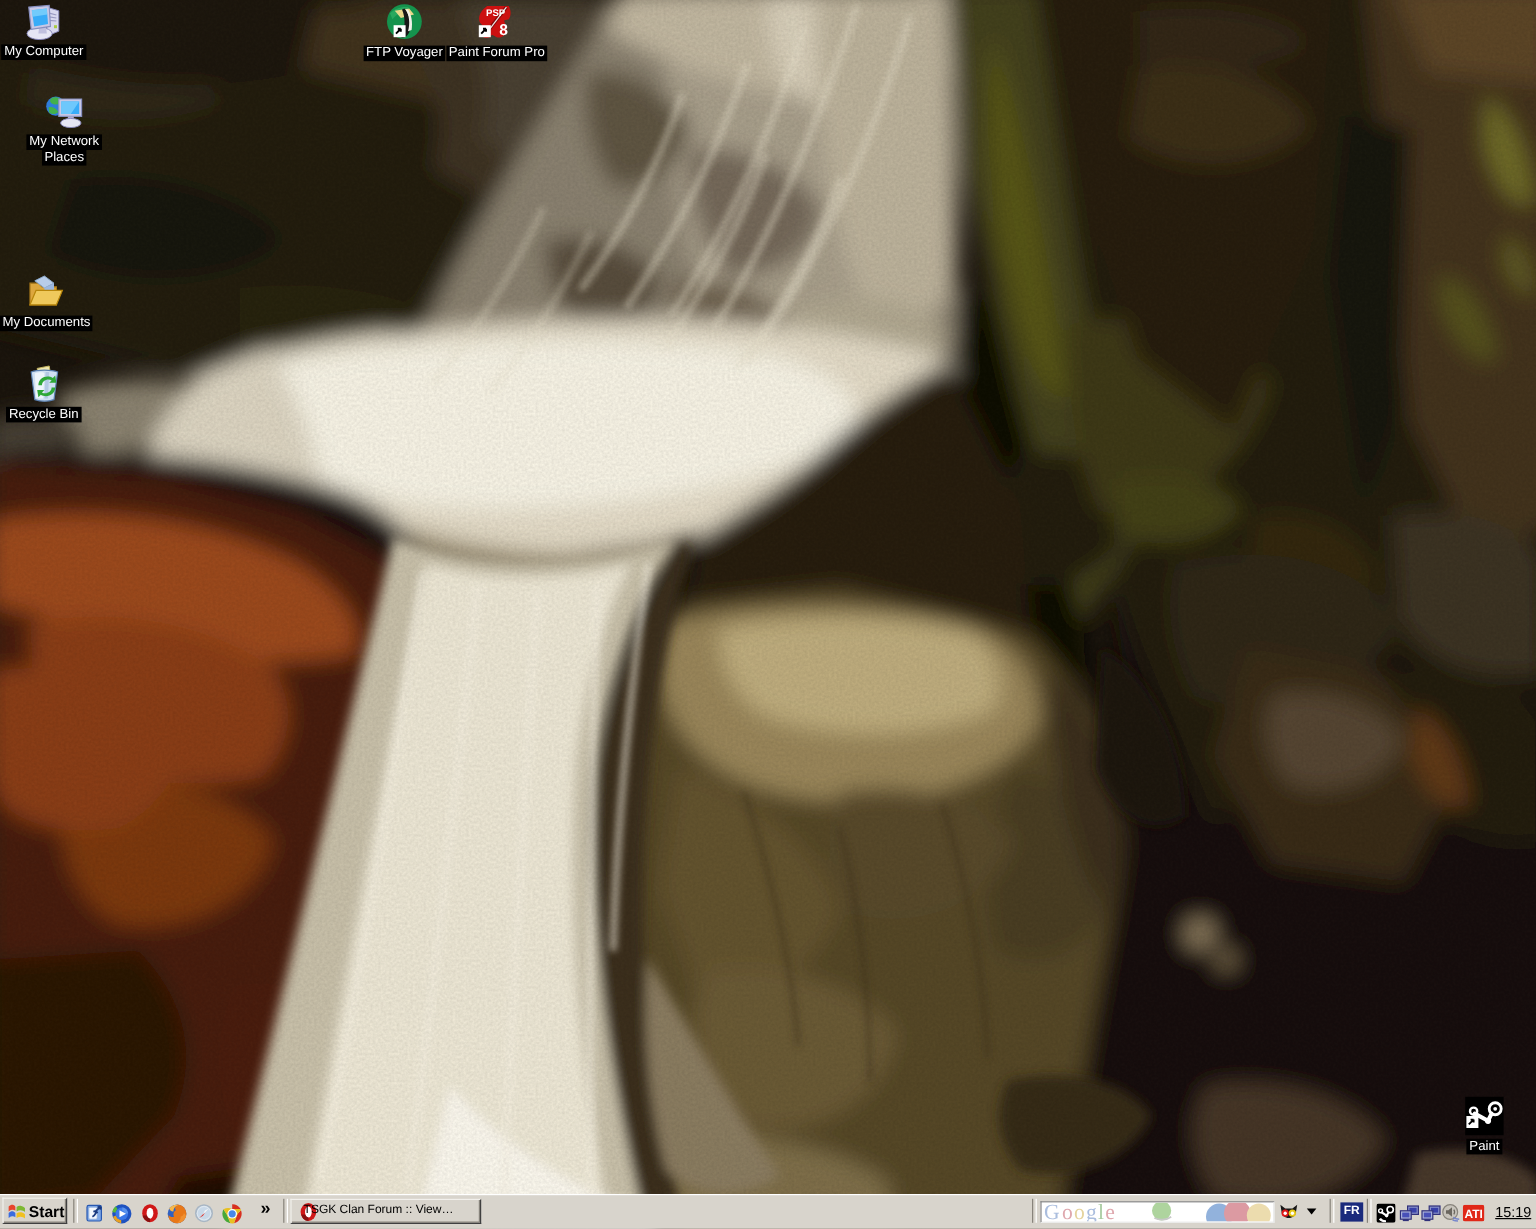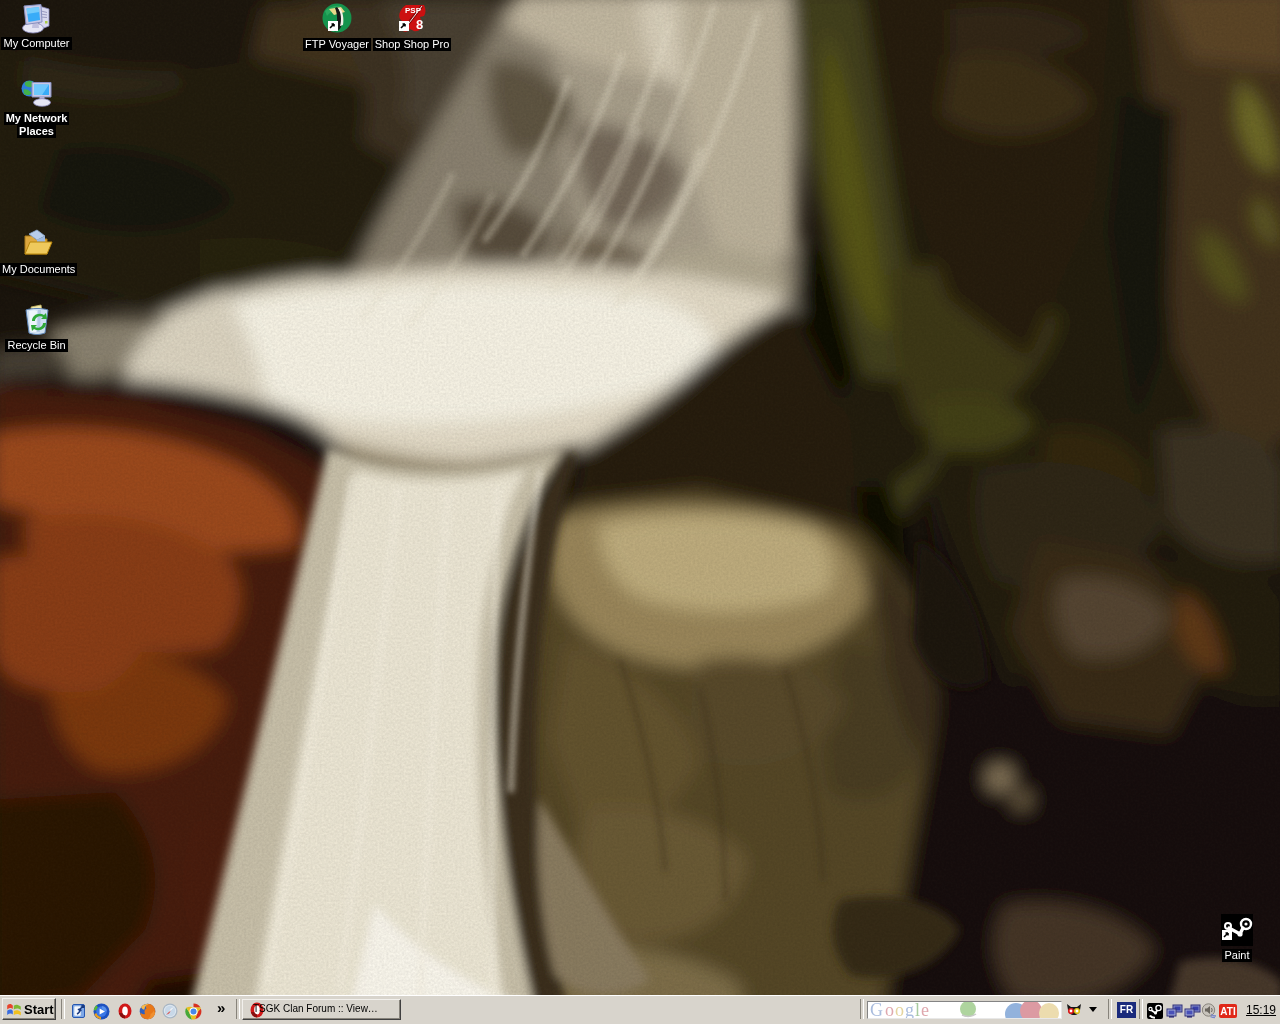--- a/index.html
+++ b/index.html
@@ -161,21 +161,21 @@
 <path d="M20,9 L26,10.5 M20,12 L26,13 M20,15 L26,15.5" stroke="#9a9ac0" stroke-width="1"></path>
 <rect x="24" y="19" width="2.5" height="2.5" fill="#aacc44"></rect>
 <ellipse cx="12" cy="26" rx="10.5" ry="5" fill="#e6e6f4" stroke="#8888bb" stroke-width="0.8"></ellipse>
 <path d="M12,18 L17,18 L18,26 L11,26 Z" fill="#c0c0de"></path>
 <path d="M3,4 L20,2.5 L21,20 L5,22.5 Z" fill="#c8c8e6" stroke="#8890c0" stroke-width="1"></path>
 <path d="M5.5,6.5 L18,5 L19,18 L7.5,20 Z" fill="#38acf8"></path>
 <path d="M5.5,6.5 L18,5 L18.4,10 L6,12 Z" fill="#7cd0fc" opacity="0.85"></path>
 </svg>
 <span class="lbl">My Computer</span>
 </div>
-<div class="dicon" style="left:1px;top:77px;width:71px;font-weight:bold;">
+<div class="dicon" style="left:18px;top:77px;width:71px;">
 <svg width="32" height="32" viewBox="0 0 32 32">
 <circle cx="8.5" cy="11.5" r="8" fill="#2f7ddb"></circle>
 <path d="M4.5,5 C7.5,3 12.5,4 14.5,7 C13.5,9.8 9.5,10.8 6.5,9.8 C3.8,8.8 3,6.8 4.5,5 Z" fill="#42b14c"></path>
 <path d="M2.5,12.5 C5.5,11.5 9.5,13.5 10.5,16.5 C8.5,18.5 4.5,18.5 2.8,16.5 Z" fill="#42b14c"></path>
 <path d="M12.5,10.5 C14.5,9.5 16.5,11.5 15.5,13.5 C13.5,14.5 11.5,12.5 12.5,10.5 Z" fill="#42b14c"></path>
 <path d="M11,5.5 L30,5.5 L30,20 L11,20 Z" fill="#c8c8e6" stroke="#8890c0" stroke-width="1"></path>
 <rect x="13" y="7.5" width="15" height="10.5" fill="#38acf8"></rect>
 <path d="M13,7.5 L28,7.5 L21,18 L13,18 Z" fill="#7cd0fc" opacity="0.8"></path>
 <rect x="18.5" y="20" width="5" height="3" fill="#b0b0d4"></rect>
 <ellipse cx="21" cy="25.5" rx="8.5" ry="3.8" fill="#e6e6f4" stroke="#8888bb" stroke-width="0.8"></ellipse>
@@ -219,21 +219,21 @@
 <div class="dicon" style="left:372px;top:3px;width:80px;">
 <svg width="32" height="32" viewBox="0 0 32 32">
 <path d="M10,2 L28,2 C30,6 30,10 28,13 L24,14 L26,20 C27,26 22,29 18,28 L14,26 L12,28 C8,30 4,27 4,23 L6,18 L4,16 C2,12 4,6 10,2 Z" fill="#cc1010"></path>
 <path d="M26,3 L8,26" stroke="#8a0808" stroke-width="3"></path>
 <path d="M26,3 L10,24" stroke="#e8e8e8" stroke-width="1"></path>
 <text x="9" y="10" font-family="Liberation Sans" font-size="8" font-weight="bold" fill="#fff">PSP</text>
 <text x="20" y="26" font-family="Liberation Sans" font-size="13" font-weight="bold" fill="#fff">8</text>
 <rect x="3" y="18" width="10" height="10" fill="#fff"></rect>
 <path d="M5,25 L9,21 M9,21 L6.5,21 M9,21 L9,23.5" stroke="#000" stroke-width="1.6" fill="none"></path>
 </svg>
-<span class="lbl">Shop Shop Pro</span>
+<span class="lbl">Paint Forum Pro</span>
 </div>
 <div class="dicon" style="left:1203px;top:914px;width:68px;">
 <svg width="32" height="32" viewBox="0 0 32 32" style="background:#000">
 <circle cx="25" cy="10" r="5" fill="none" stroke="#fff" stroke-width="2.4"></circle>
 <circle cx="25" cy="10" r="1.6" fill="#fff"></circle>
 <circle cx="7" cy="12" r="3" fill="none" stroke="#fff" stroke-width="2"></circle>
 <path d="M8,14 L19,20 L22,14" stroke="#fff" stroke-width="3.4" fill="none" stroke-linecap="round"></path>
 <circle cx="19" cy="20" r="2.6" fill="#fff"></circle>
 <rect x="1" y="16" width="10" height="10" fill="#fff"></rect>
 <path d="M3,23 L7,19 M7,19 L4.5,19 M7,19 L7,21.5" stroke="#000" stroke-width="1.6" fill="none"></path>

